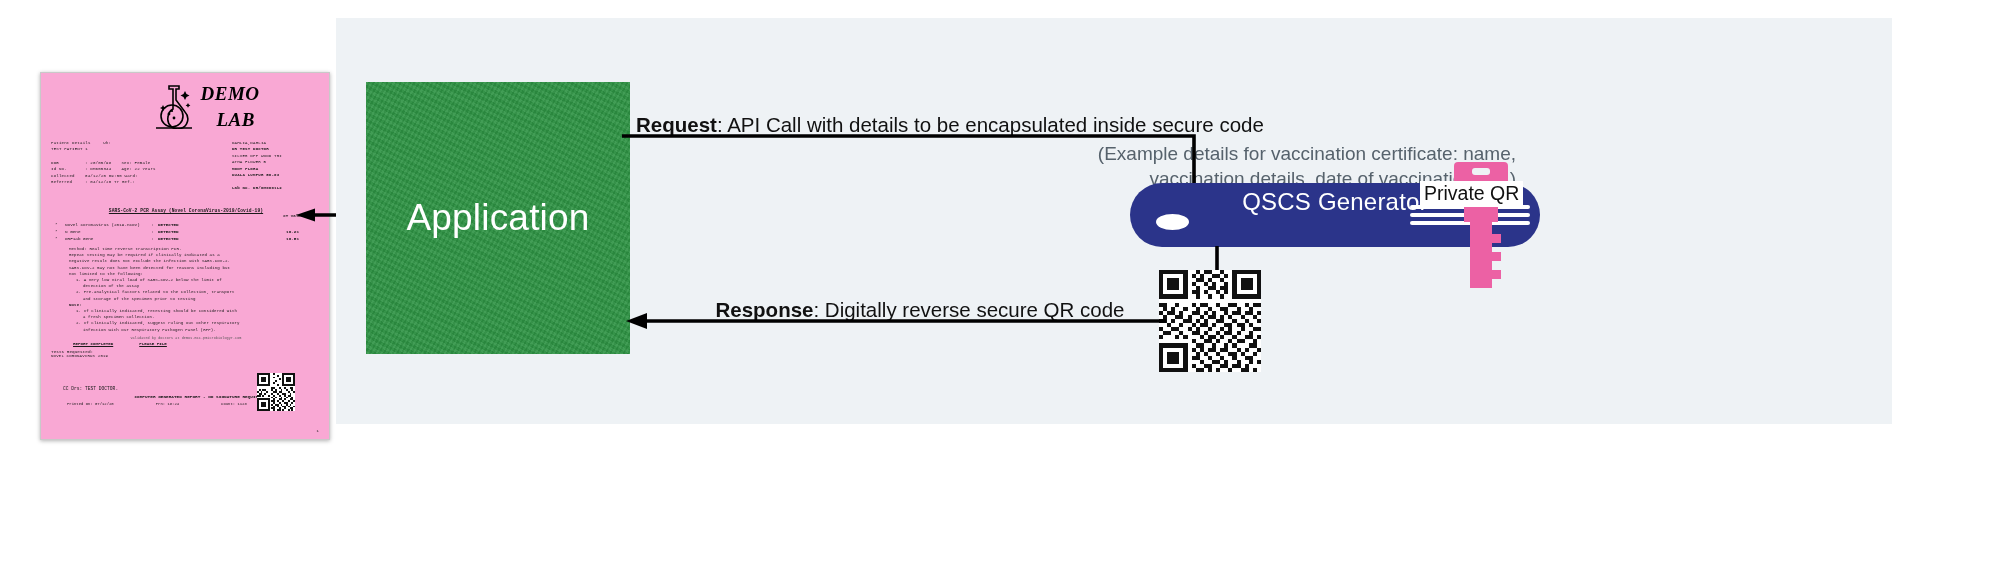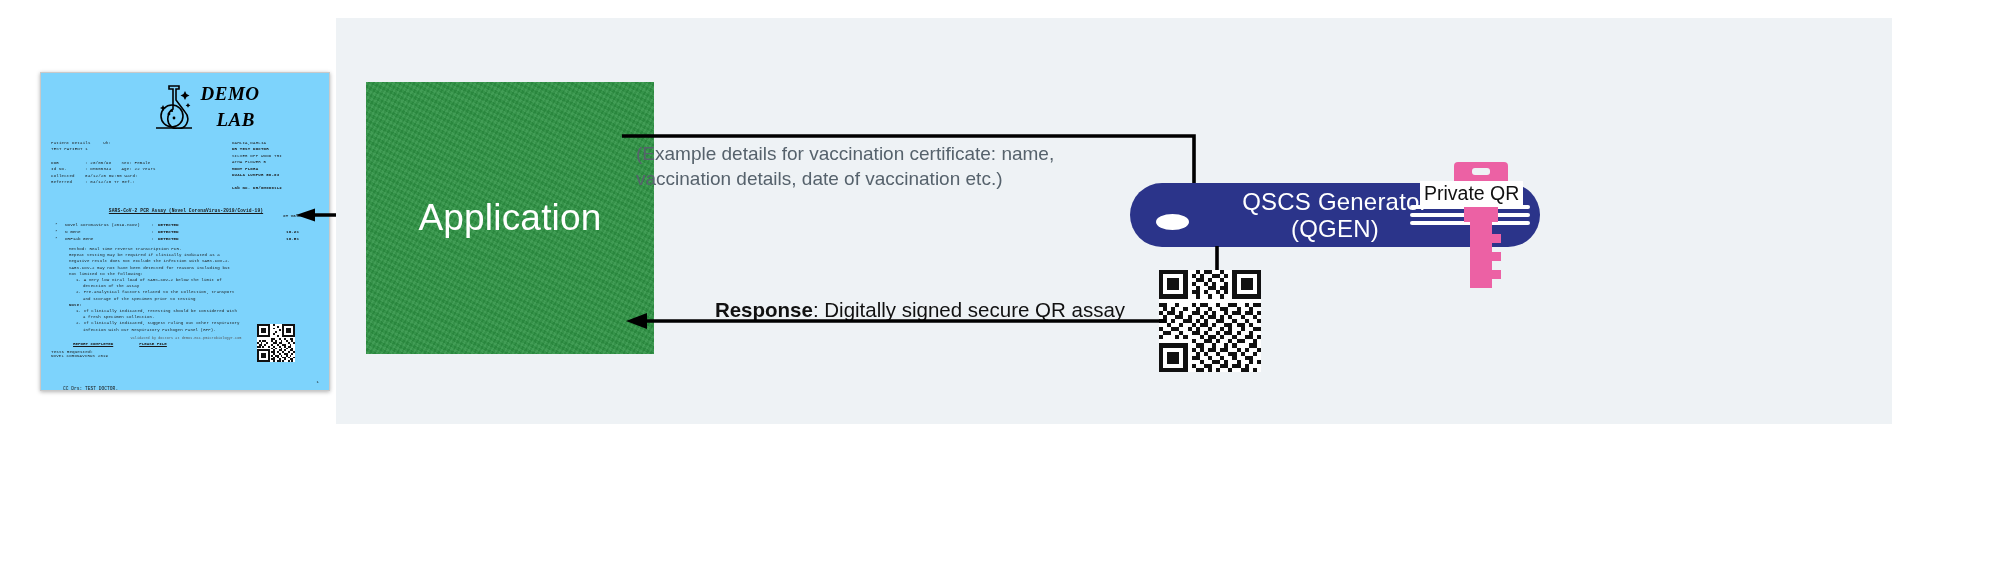--- a/index.html
+++ b/index.html
@@ -14,22 +14,22 @@
     font-family: "Liberation Sans", sans-serif;
     overflow: hidden;
   }
 
   
   #report-doc {
     position: absolute;
     left: 40px;
     top: 72px;
     width: 290px;
-    height: 319px;
-    background: #7dd3fc;
+    height: 368px;
+    background: #f9a8d4;
     border: 1px solid #c9c9c9;
     box-shadow: 0 1px 4px rgba(0,0,0,0.30);
     box-sizing: border-box;
     overflow: hidden;
   }
   .doc-inner {
     position: absolute;
     left: 10px;
     top: 8px;
     right: 8px;
@@ -170,21 +170,21 @@
     width: 1556px;
     height: 406px;
     background: #eef2f5;
   }
 
   
   #app-box {
     position: absolute;
     left: 30px;
     top: 64px;
-    width: 288px;
+    width: 264px;
     height: 272px;
     background:
       repeating-linear-gradient(118deg, rgba(255,255,255,.045) 0 2px, rgba(0,0,0,.05) 2px 4px),
       repeating-linear-gradient(27deg, rgba(255,255,255,.05) 0 3px, rgba(0,0,0,.045) 3px 6px),
       #2e9444;
     display: flex;
     align-items: center;
     justify-content: center;
   }
   #app-label {
@@ -209,21 +209,21 @@
   #request-label .lead { font-weight: bold; }
 
   #request-sub {
     position: absolute;
     left: 300px;
     top: 123px;
     width: 880px;
     font-size: 19px;
     line-height: 25px;
     color: #56626c;
-    text-align: left;
+    text-align: right;
   }
   #request-sub .l2 { display:block; }
 
   
   #arrow-request {
     position: absolute;
     left: 286px;
     top: 110px;
     width: 580px;
     height: 116px;
@@ -556,36 +556,38 @@
 </svg>
 
 <div id="diagram-panel">
 
   <div id="app-box">
     <div id="app-label">
       <span>Application</span>
     </div>
   </div>
 
+  <div id="request-label">
+    <span class="lead">Request</span><span>: API Call with details to be encapsulated inside secure code</span>
+  </div>
 
   <div id="request-sub">
     <span>(Example details for vaccination certificate: name,</span>
     <span class="l2">vaccination details, date of vaccination etc.)</span>
   </div>
 
   <svg id="arrow-request" viewBox="0 0 580 116">
     <polyline points="0,8 572,8 572,96" fill="none" stroke="#000" stroke-width="3.6"></polyline>
     <polygon points="572,116 564,95 580,95" fill="#000"></polygon>
   </svg>
 
   <div id="qgen-banner">
     <div id="qgen-dot"></div>
     <div id="qgen-label">
       <span>QSCS Generator</span>
-      <span class="l2">(QGEN)</span>
     </div>
     <div id="qgen-stripes">
       <i></i>
         <i></i>
         <i></i>
     </div>
   </div>
 
   <svg id="private-key" viewBox="0 0 62 130">
     <rect x="4" y="4" width="54" height="30" rx="4" fill="#ec61a4"></rect>
@@ -769,21 +771,21 @@
       <rect x="9" y="24" width="2" height="1"></rect>
         <rect x="12" y="24" width="1" height="1"></rect>
       <rect x="14" y="24" width="1" height="1"></rect>
         <rect x="17" y="24" width="1" height="1"></rect>
       <rect x="20" y="24" width="2" height="1"></rect>
         <rect x="23" y="24" width="1" height="1"></rect>
     </g>
   </svg>
 
   <div id="response-label">
-    <span class="lead">Response</span><span>: Digitally signed secure QR assay</span>
+    <span class="lead">Response</span><span>: Digitally reverse secure QR code</span>
   </div>
 
   <svg id="arrow-response" viewBox="0 0 540 16">
     <line x1="540" y1="8" x2="20" y2="8" stroke="#000" stroke-width="3.6"></line>
     <polygon points="0,8 21,0 21,16" fill="#000"></polygon>
   </svg>
 
 </div>
 
 </body></html>

